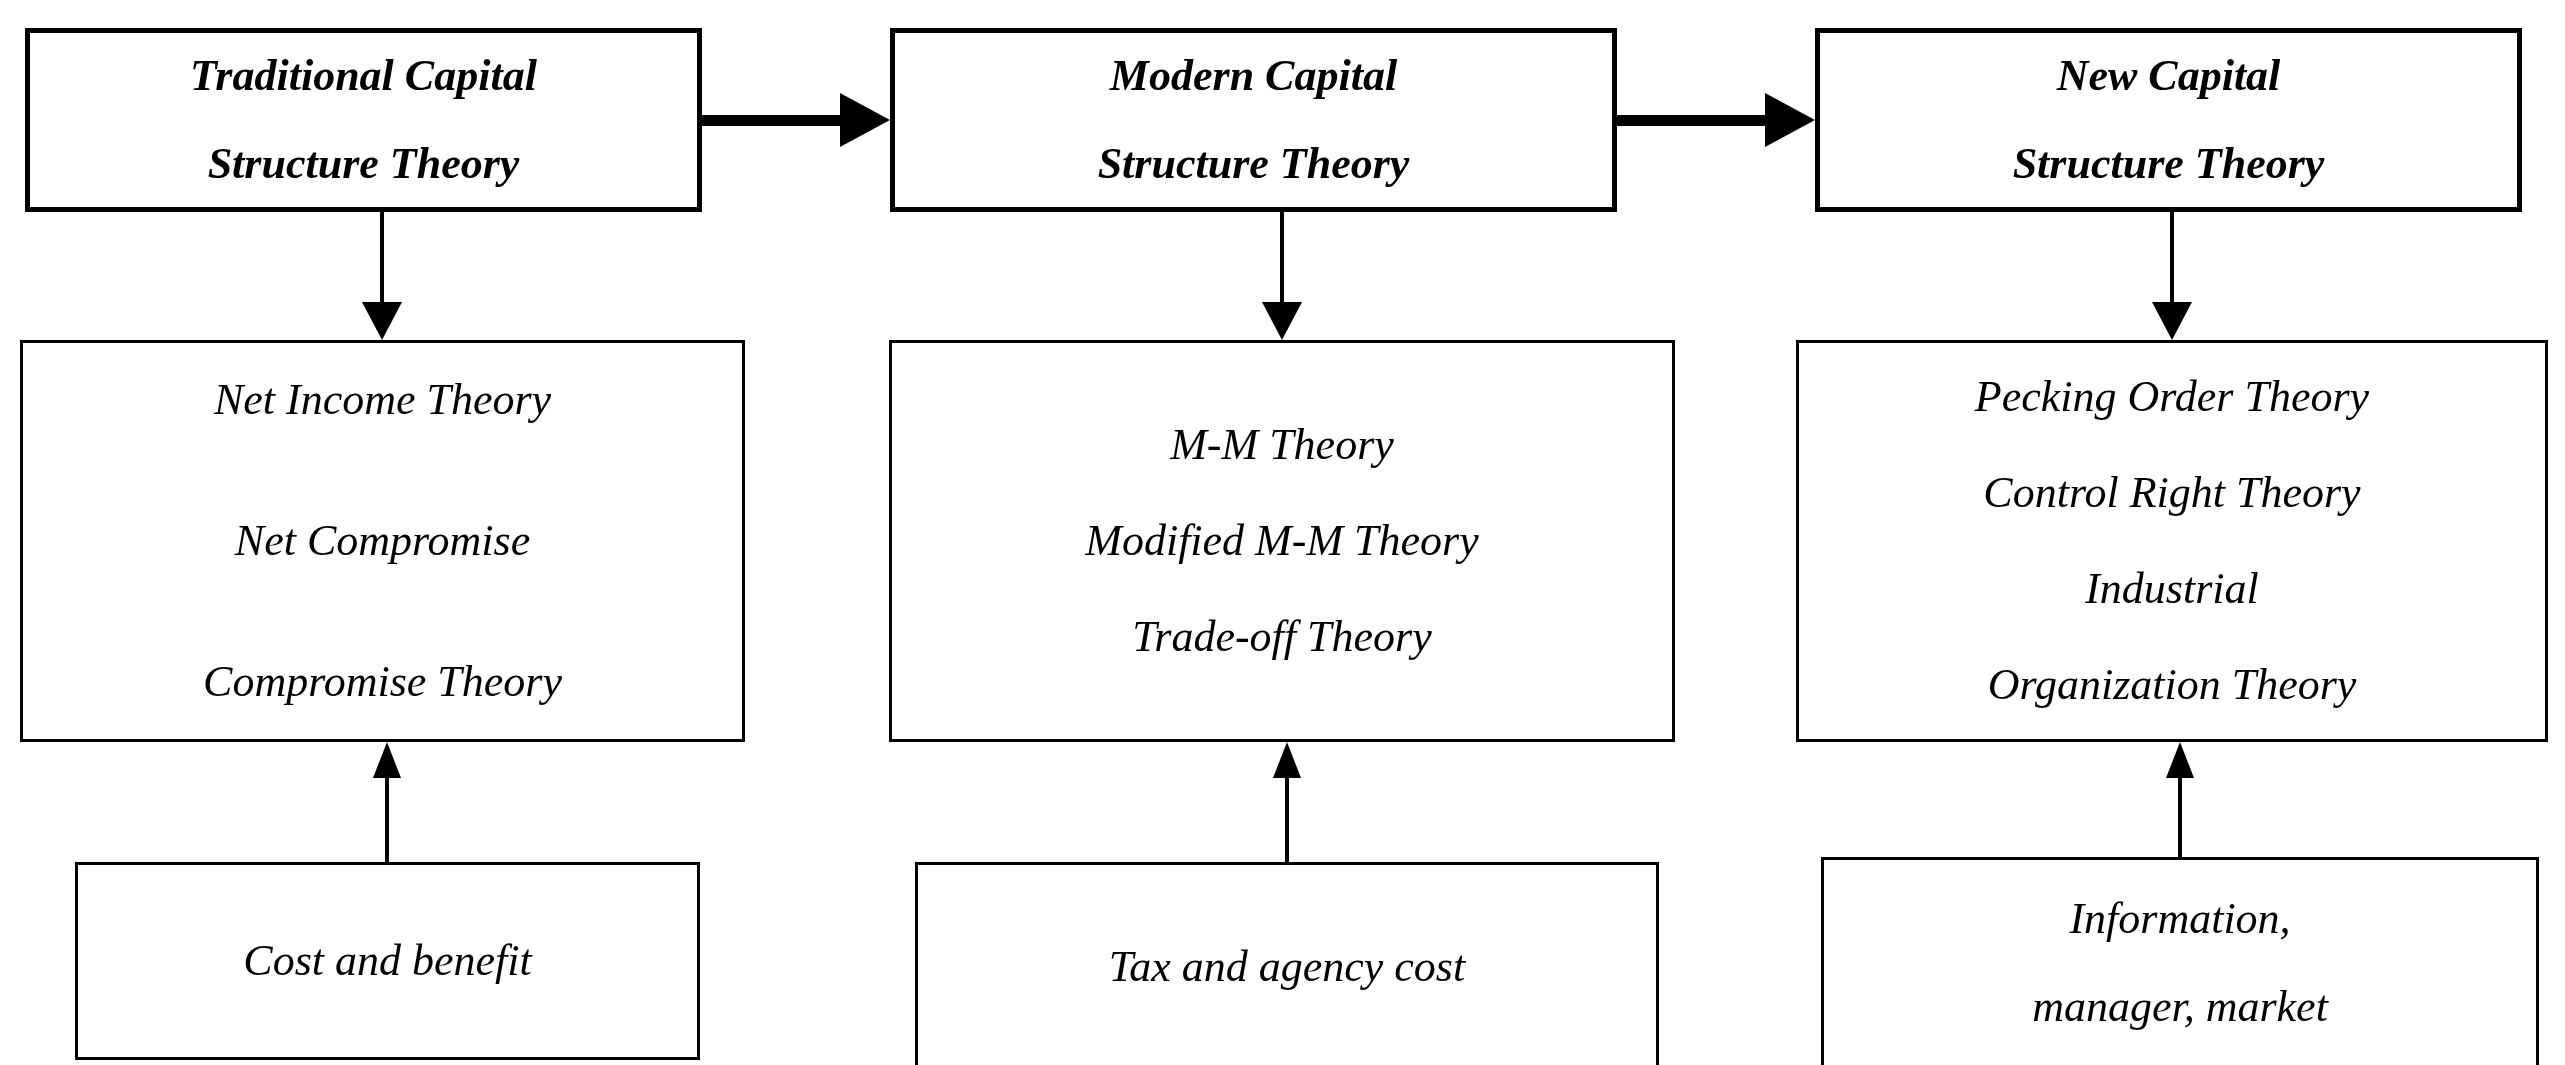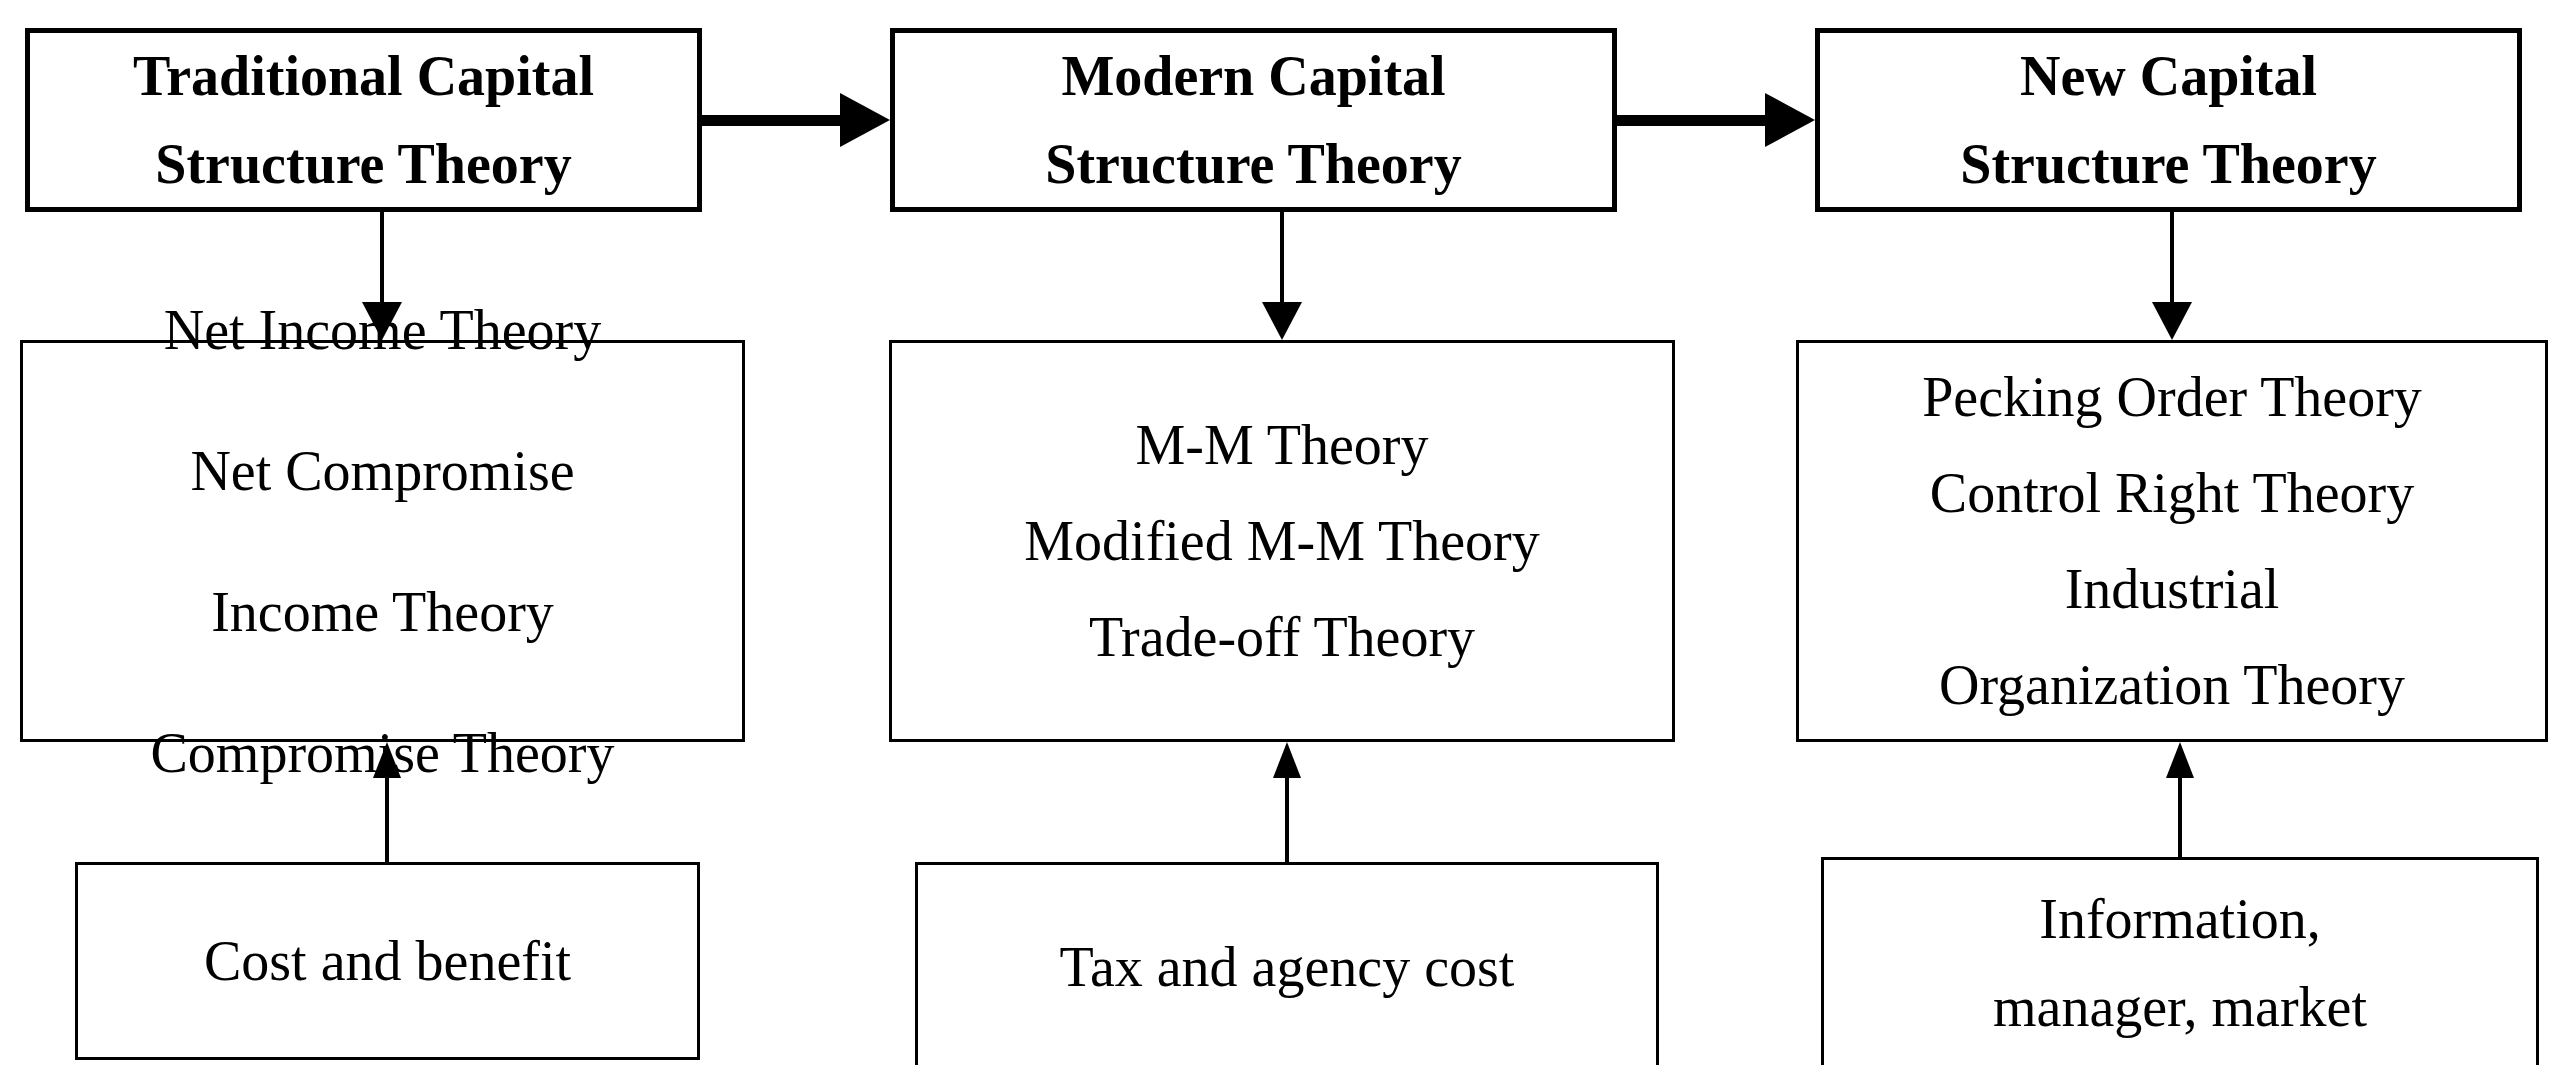--- a/index.html
+++ b/index.html
@@ -26,22 +26,23 @@
     border:3px solid var(--line);
     display:flex;
     flex-direction:column;
     justify-content:center;
     align-items:center;
     text-align:center;
   }
   .box .line{
     display:block;
     white-space:nowrap;
-    font-size:56px;
+    font-size:44px;
     line-height:96px;
+    font-style:italic;
   }
   .box.top-box{border-width:5px;}
   .box.top-box .line{
     font-weight:bold;
     line-height:88px;
   }
   .box.bottom-box .line{line-height:88px;}
 
   
   #box-t1{left:25px;  top:28px; width:677px; height:184px;}
@@ -151,21 +152,20 @@
     <div class="head"></div>
   </div>
   <div class="arrow-down" id="arrow-d3">
     <div class="shaft"></div>
     <div class="head"></div>
   </div>
 
   <div class="box" id="box-m1">
     <span class="line">Net Income Theory</span>
     <span class="line">Net Compromise</span>
-    <span class="line">Income Theory</span>
     <span class="line">Compromise Theory</span>
   </div>
 
   <div class="box" id="box-m3">
     <span class="line">Pecking Order Theory</span>
     <span class="line">Control Right Theory</span>
     <span class="line">Industrial</span>
     <span class="line">Organization Theory</span>
   </div>
 

